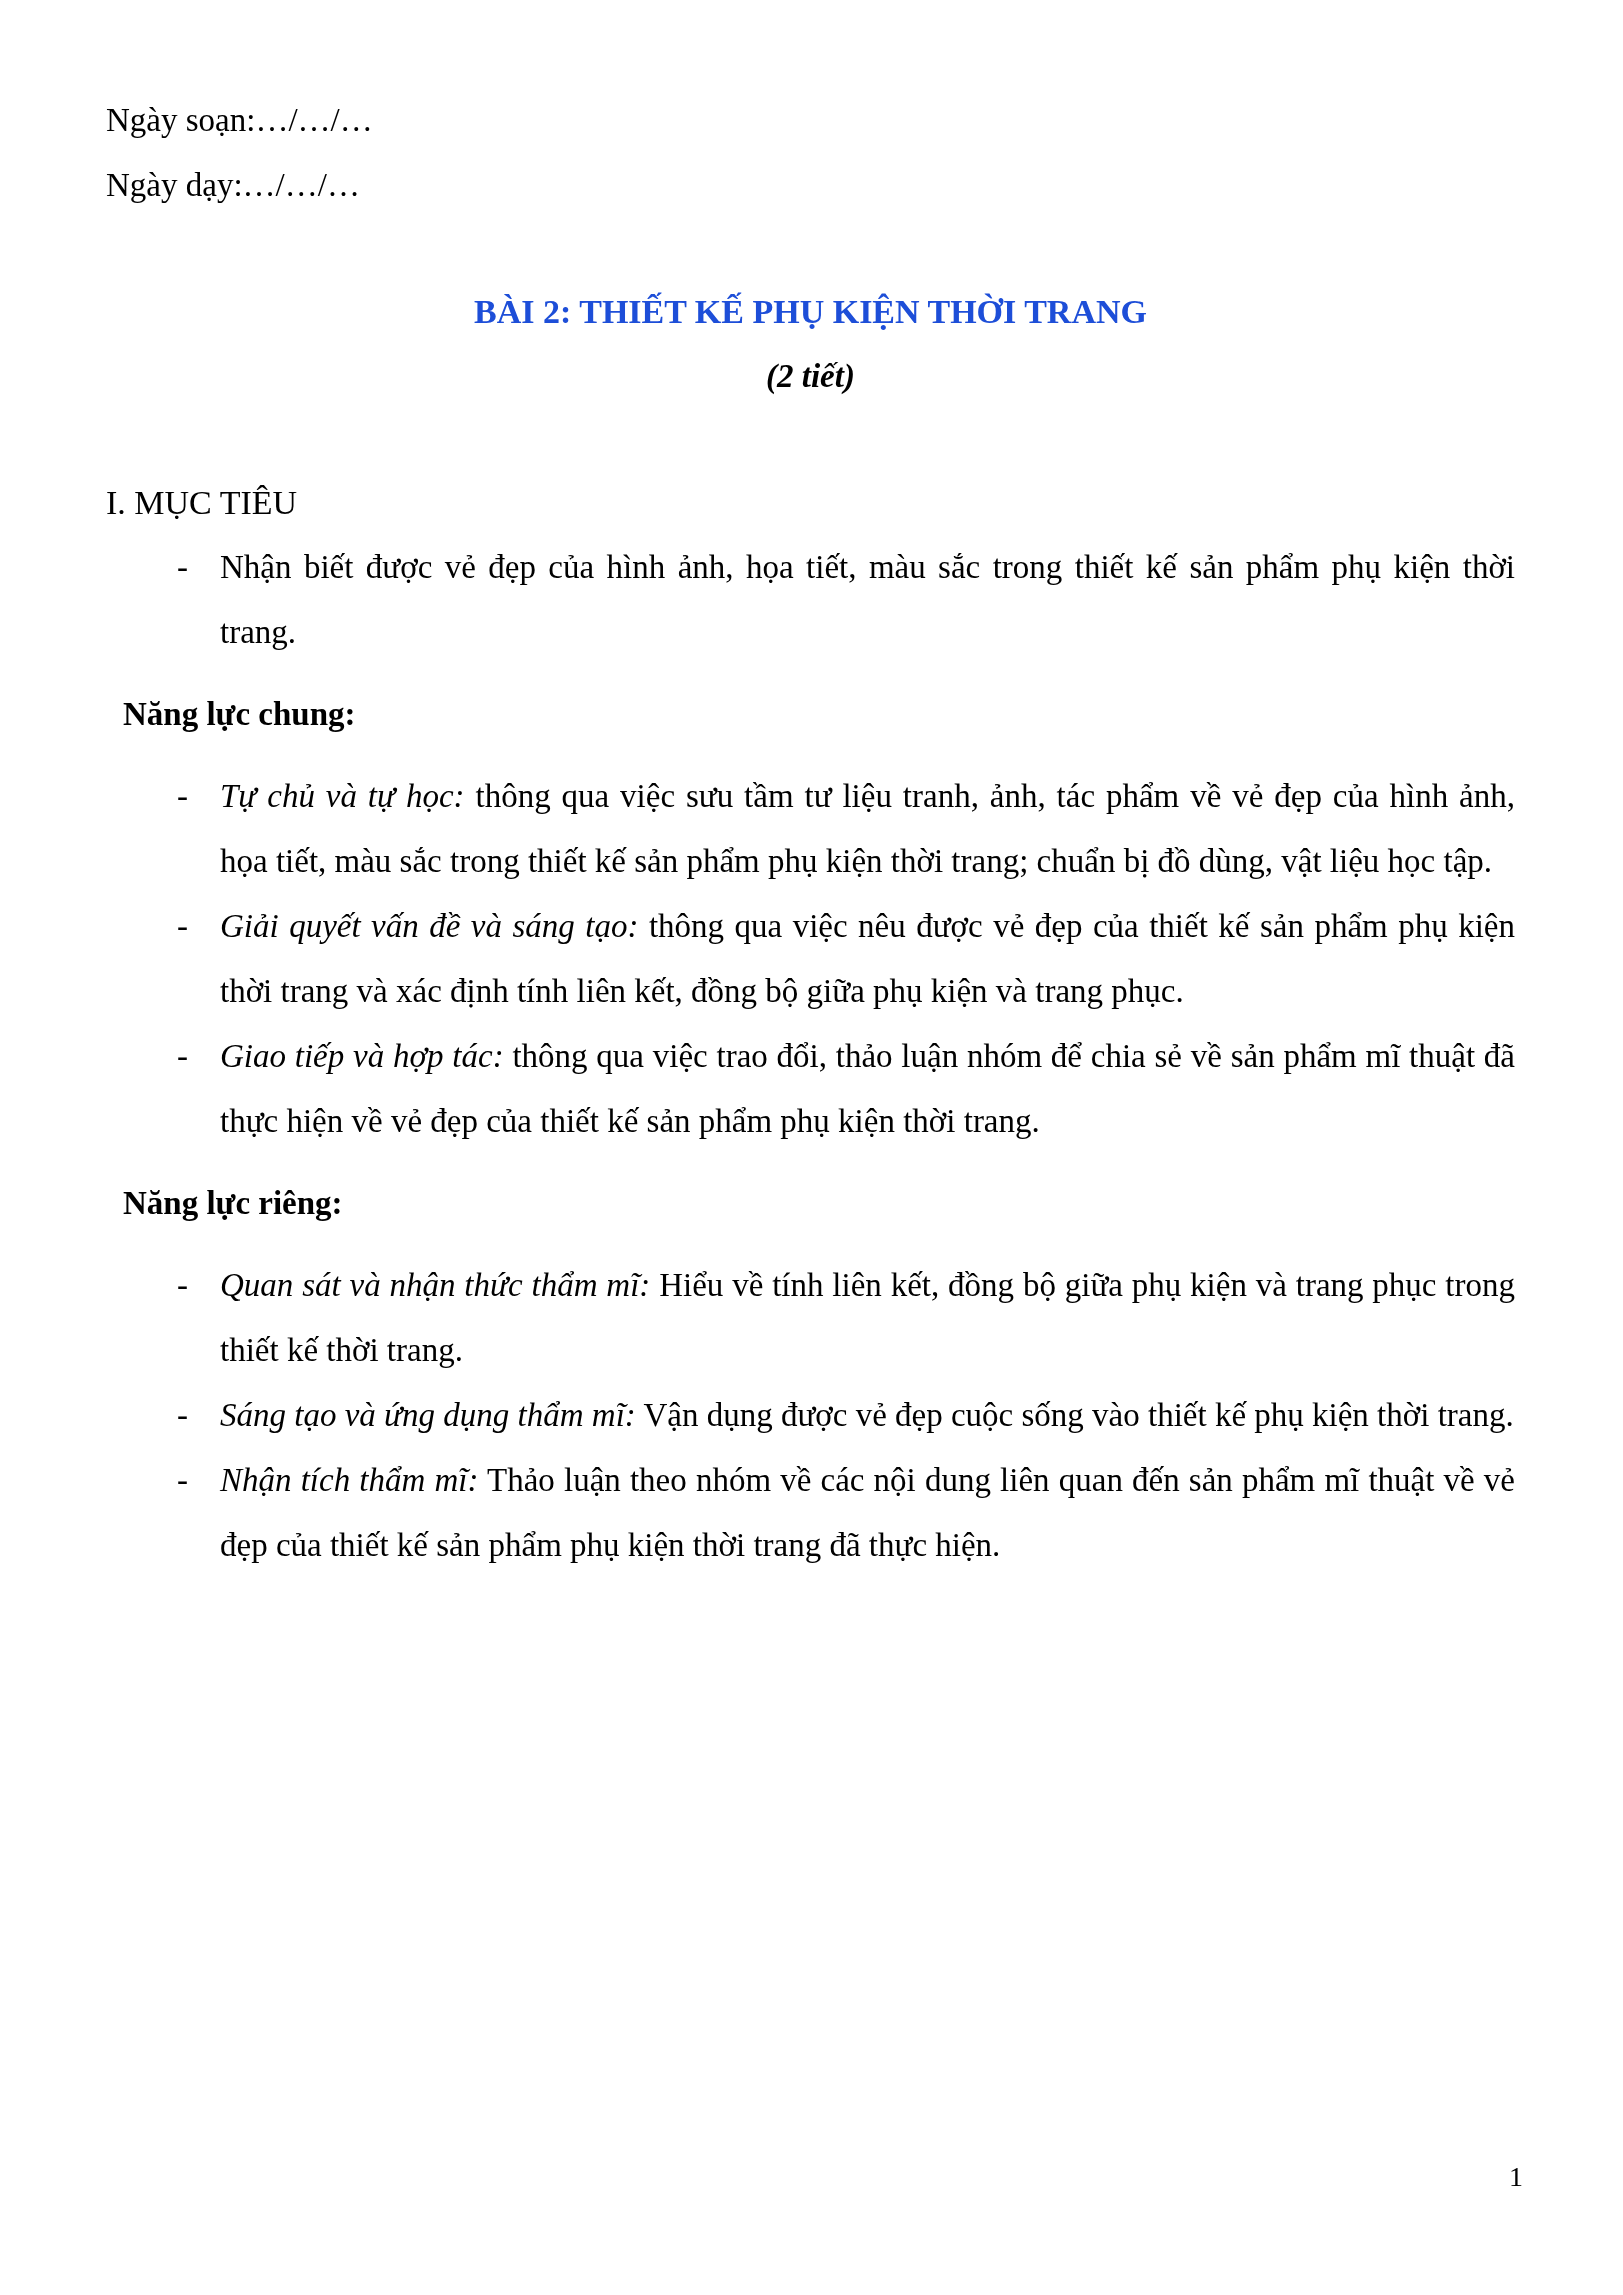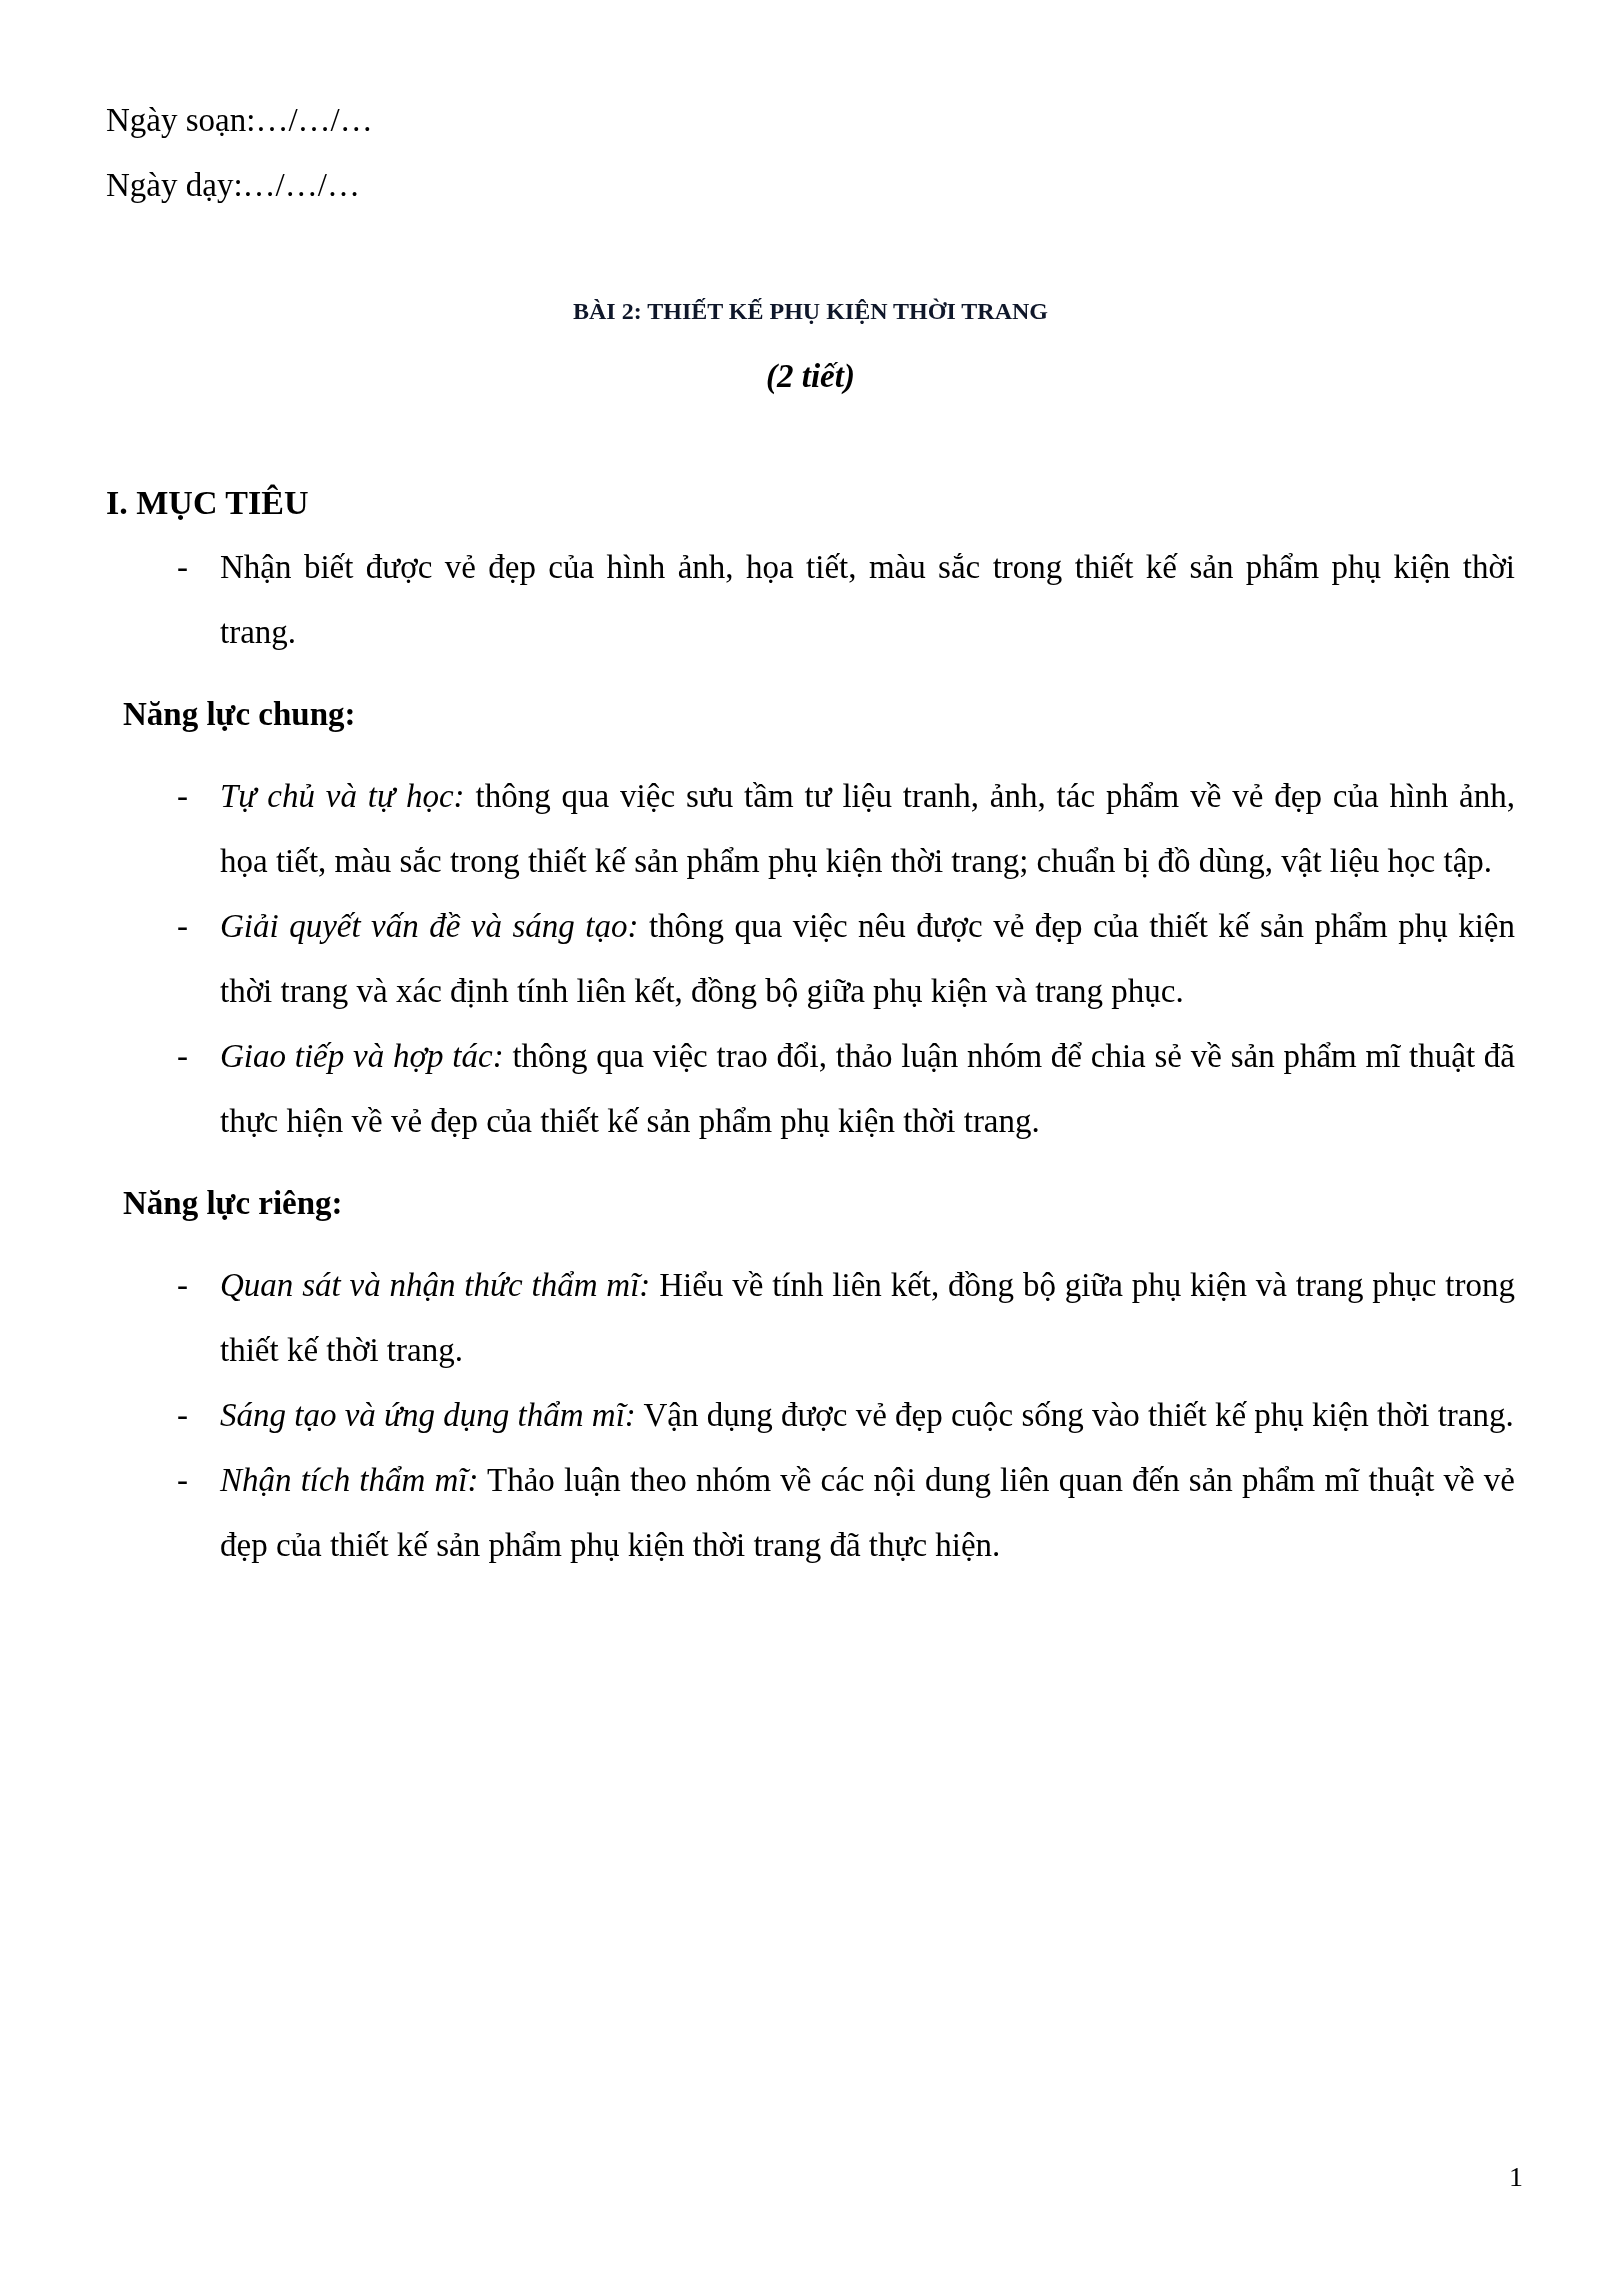--- a/index.html
+++ b/index.html
@@ -18,30 +18,30 @@
     font-size: 33px;
     line-height: 65px;
     padding: 88px 108px 0 106px;
     overflow: hidden;
   }
   .line { margin: 0; }
   .doc-title {
     margin: 61px 0 0 0;
     text-align: center;
     font-weight: bold;
-    font-size: 24px;
-    color: #0f172a;
+    font-size: 34px;
+    color: #1d4ed8;
   }
   .doc-subtitle {
     margin: 0 0 61px 0;
     text-align: center;
     font-weight: bold;
     font-style: italic;
   }
-  .h-bold { font-weight: bold; margin: 0; font-size: 34px; }
+  .h-bold { font-weight: normal; margin: 0; font-size: 34px; }
   .h-bold-italic { font-weight: bold; margin: 17px; }
   .italic-line { font-style: italic; margin: 0; }
   .list { margin: 0; }
   .li {
     display: flex;
     align-items: flex-start;
   }
   .li .marker {
     flex: 0 0 43px;
     margin-left: 71px;

